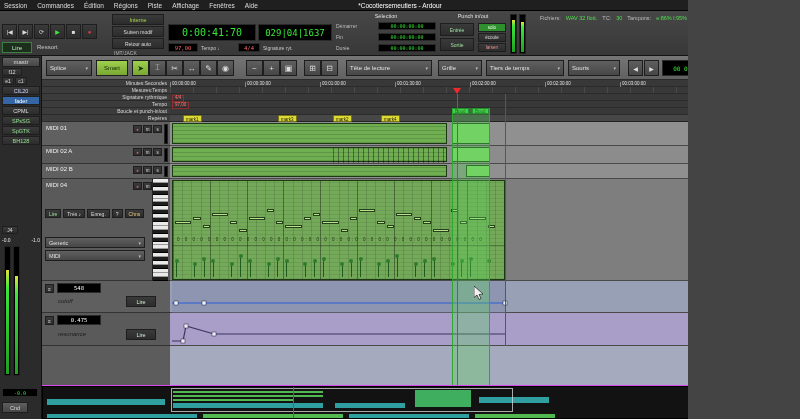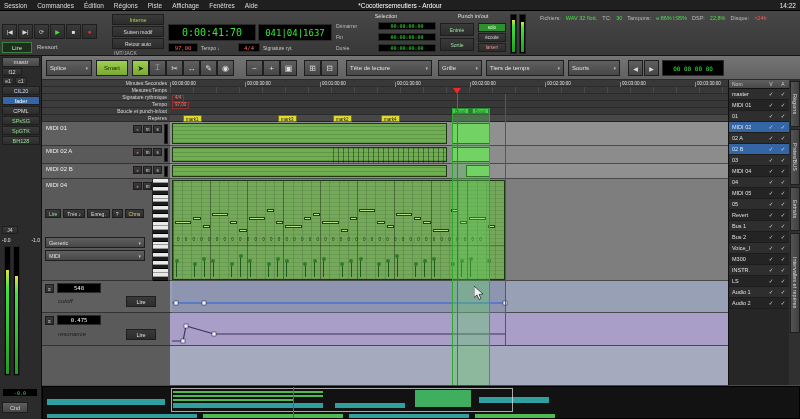--- a/index.html
+++ b/index.html
@@ -1,17 +1,17 @@
 <!DOCTYPE html>
 <html><head>
 <meta charset="utf-8">
 <style>
   *{margin:0;padding:0;box-sizing:border-box}
   html,body{background:#444}
-  #app{position:relative;width:800px;height:419px;overflow:hidden;background:#b91c1c;
+  #app{position:relative;width:688px;height:419px;overflow:hidden;background:#d946ef;
        font-family:"Liberation Sans",sans-serif;color:#ccc;font-size:6px}
   .abs{position:absolute}
   .f45{font-size:4.5px}.f5{font-size:5px}.f55{font-size:5.5px}.f6{font-size:6px}.f65{font-size:6.5px}
   .btn{background:linear-gradient(#5f5f5f,#464646);border:1px solid #1e1e1e;color:#ddd;
        display:flex;align-items:center;justify-content:center;overflow:hidden;white-space:nowrap}
   .btn.dark{background:linear-gradient(#3a3a3a,#2c2c2c)}
   .btn.lit{background:linear-gradient(#9ed04f,#79a832);color:#142b05}
   .dd{background:linear-gradient(#606060,#474747);border:1px solid #1e1e1e;color:#e2e2e2;
       display:flex;align-items:center;justify-content:space-between;padding:0 3px;overflow:hidden;white-space:nowrap}
   .dd::after{content:"▾";margin-left:3px;font-size:5px;color:#bbb}
@@ -78,21 +78,21 @@
       </div>
     <div class="btn abs f6" style="left:2px;top:31px;width:30px;height:11px;background:#1c2e1c;border-color:#3f7f3f;color:#bdf0bd">Lire</div>
     <div class="abs f6" style="left:37px;top:33px;color:#c8c8c8">Ressort</div>
 
     <div class="btn dark abs f55" style="left:112px;top:3px;width:52px;height:11px;color:#a8d84f">Interne</div>
     <div class="btn dark abs f5" style="left:112px;top:15px;width:52px;height:11px">Suiven modif</div>
     <div class="btn dark abs f5" style="left:112px;top:27px;width:52px;height:11px">Retour auto</div>
     <div class="abs f5" style="left:114px;top:39px;color:#b0b0b0">IMT/JACK</div>
 
     <div class="clockbox abs" style="left:168px;top:13px;width:88px;height:17px;font-size:10px">0:00:41:70</div>
-    <div class="clockbox abs" style="left:258px;top:13px;width:74px;height:17px;font-size:9px">041|04|1637</div>
+    <div class="clockbox abs" style="left:258px;top:13px;width:74px;height:17px;font-size:9px">029|04|1637</div>
     <div class="clockbox abs f55" style="left:168px;top:32px;width:30px;height:9px;color:#ff6a6a">97,00</div>
     <div class="abs f5" style="left:201px;top:34px;color:#c8c8c8">Tempo ♩</div>
     <div class="clockbox abs f55" style="left:238px;top:32px;width:22px;height:9px;color:#ff6a6a">4/4</div>
     <div class="abs f5" style="left:263px;top:34px;color:#c8c8c8">Signature ryt.</div>
 
     <div class="abs" style="left:336px;top:2px;width:100px;height:42px">
       <div class="f55" style="text-align:center;color:#e0e0e0">Sélection</div>
       <div id="sel-rows">
           <div style="display: flex; align-items: center; justify-content: space-between; margin-top: 3px;">
             <div class="f5" style="color: rgb(189, 189, 189);">Démarrer</div>

